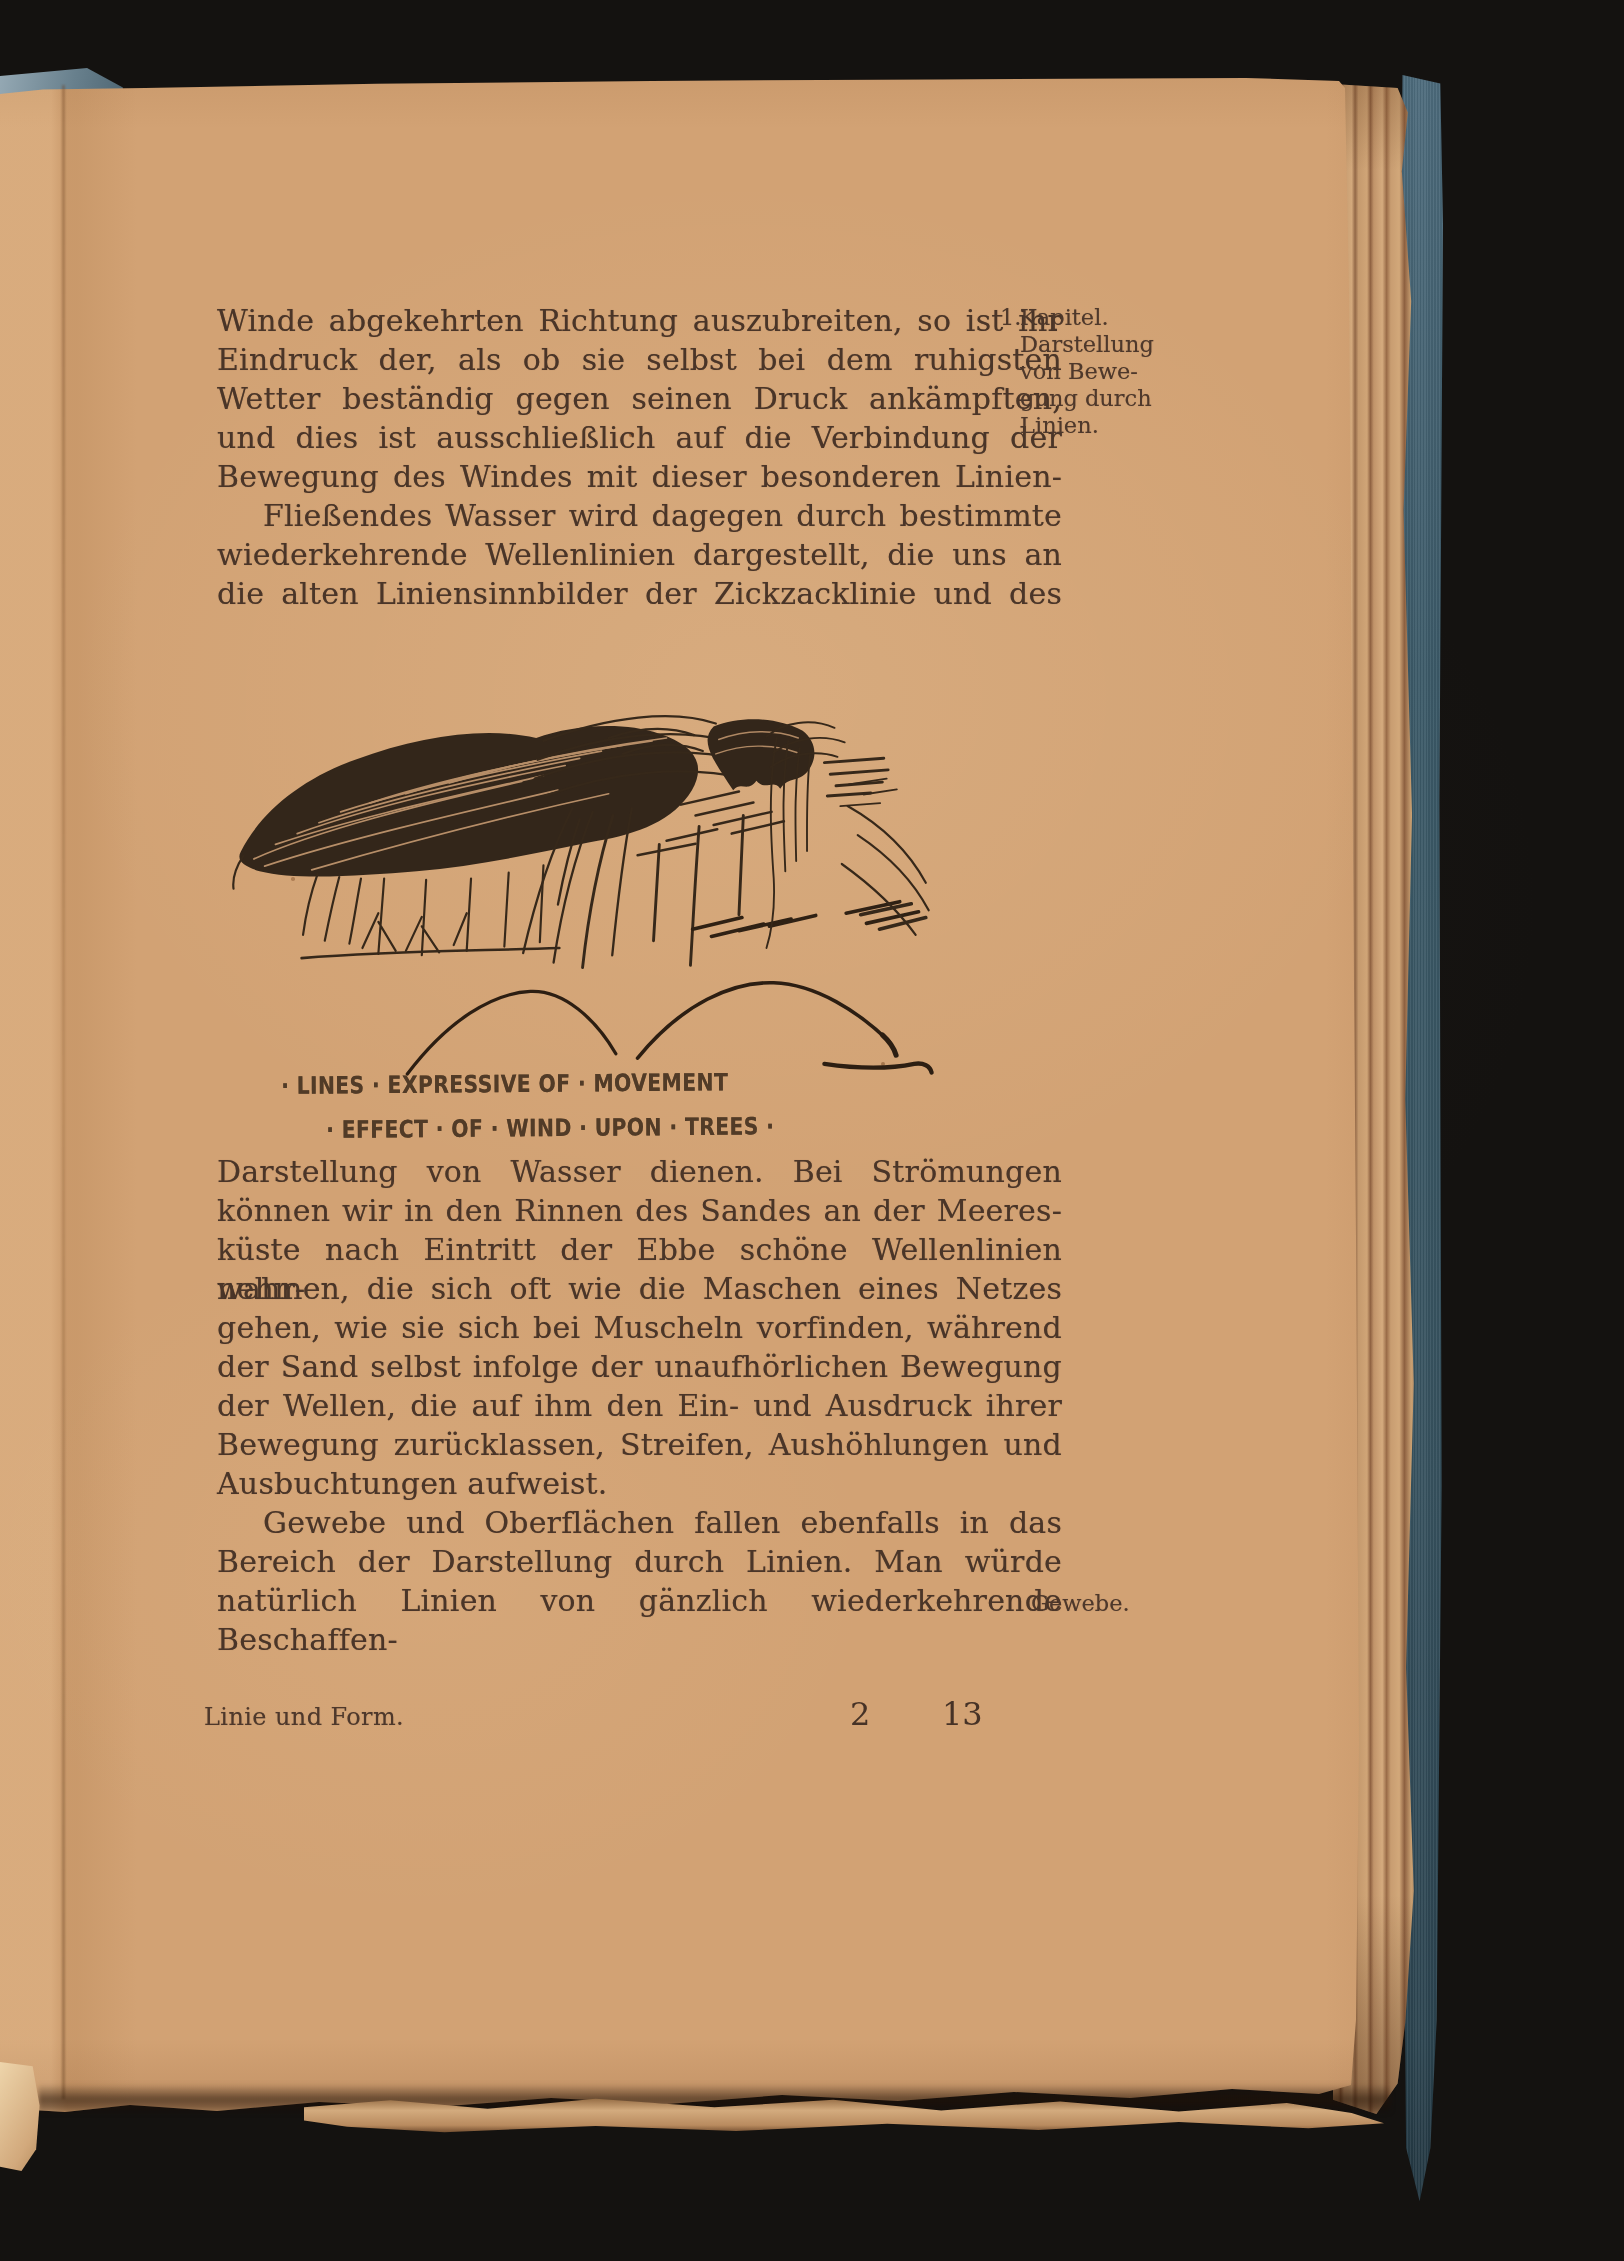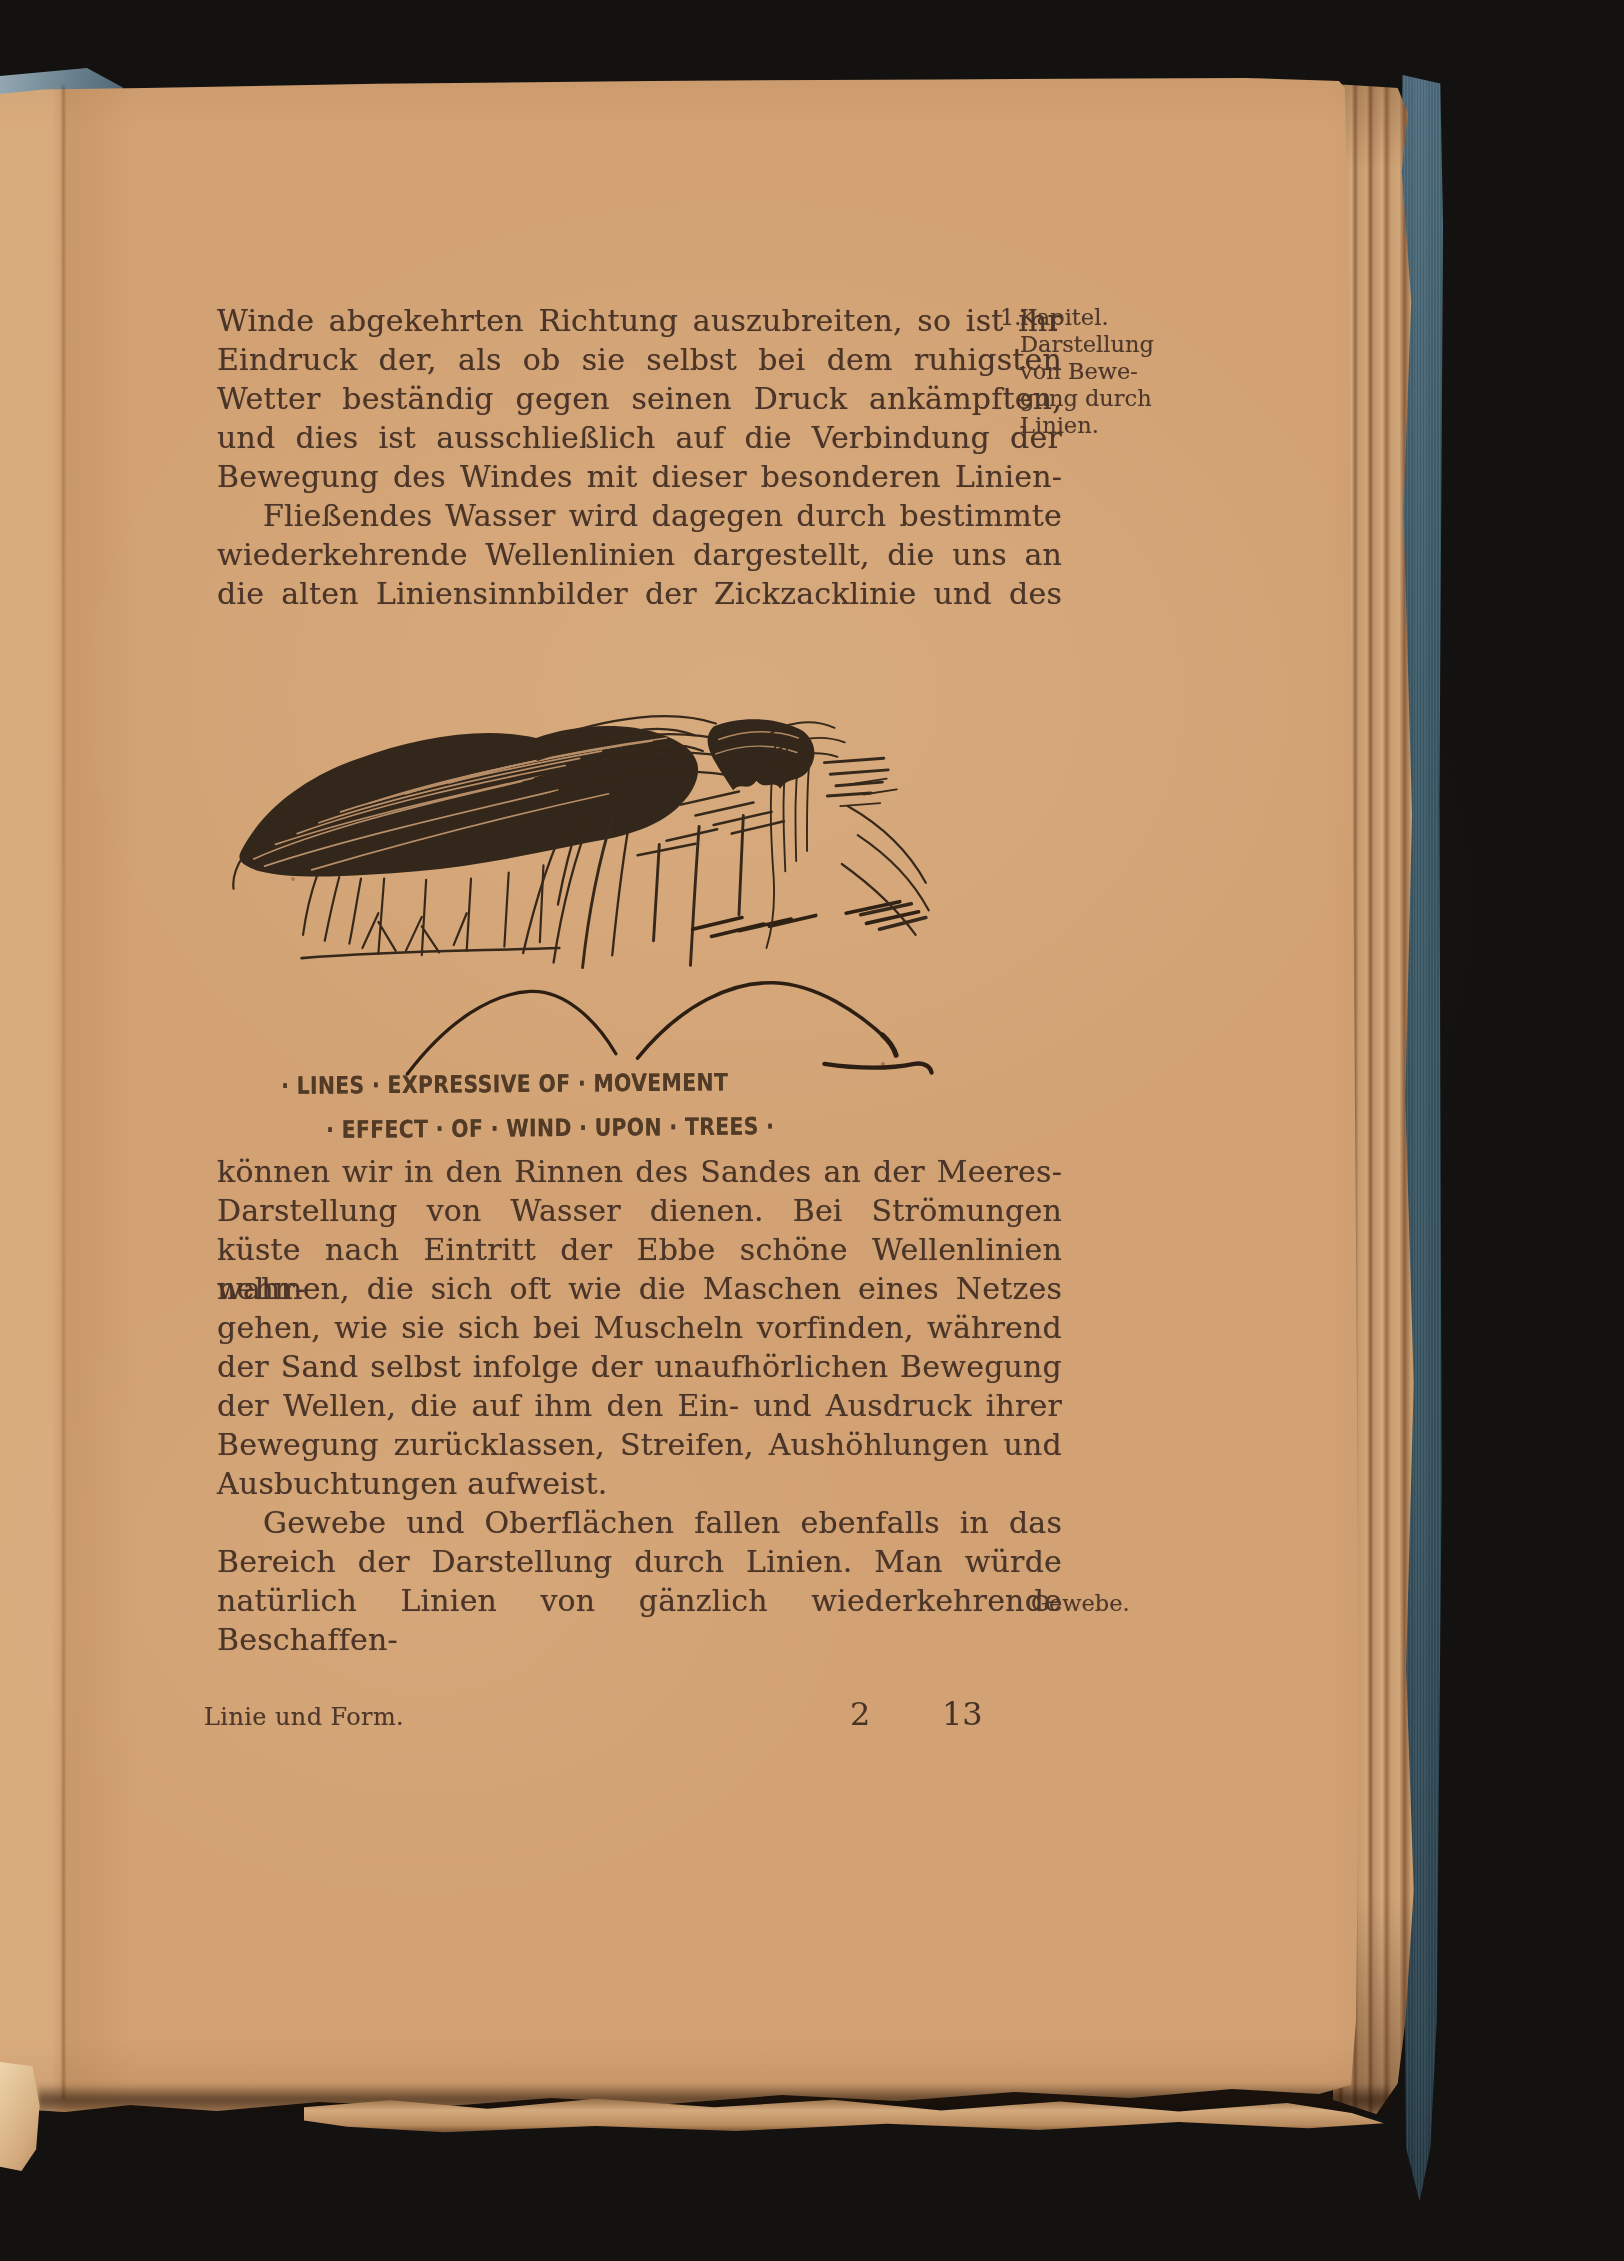--- a/index.html
+++ b/index.html
@@ -208,22 +208,22 @@
         <path d="M818,508 C866,515 908,515 942,508 C955,506 964,511 966,520" stroke-width="6"></path>
       </g>
       <circle cx="690" cy="120" r="2.5" fill="#36281a" stroke="none"></circle>
     </g>
   </svg>
 
   <div class="abs caption cap1">· LINES · EXPRESSIVE OF · MOVEMENT</div>
   <div class="abs caption cap2">· EFFECT · OF · WIND · UPON · TREES ·</div>
 
   <div class="abs block block2">
+      <div class="ln j">Darstellung von Wasser dienen. Bei Strömungen</div>
       <div class="ln j">können wir in den Rinnen des Sandes an der Meeres-</div>
-      <div class="ln j">Darstellung von Wasser dienen. Bei Strömungen</div>
       <div class="ln j">küste nach Eintritt der Ebbe schöne Wellenlinien wahr-</div>
       <div class="ln j">nehmen, die sich oft wie die Maschen eines Netzes</div>
       <div class="ln j">gehen, wie sie sich bei Muscheln vorfinden, während</div>
       <div class="ln j">der Sand selbst infolge der unaufhörlichen Bewegung</div>
       <div class="ln j">der Wellen, die auf ihm den Ein- und Ausdruck ihrer</div>
       <div class="ln j">Bewegung zurücklassen, Streifen, Aushöhlungen und</div>
       <div class="ln e">Ausbuchtungen aufweist.</div>
       <div class="ln j i">Gewebe und Oberflächen fallen ebenfalls in das</div>
       <div class="ln j">Bereich der Darstellung durch Linien. Man würde</div>
       <div class="ln j">natürlich Linien von gänzlich wiederkehrende Beschaffen-</div>

